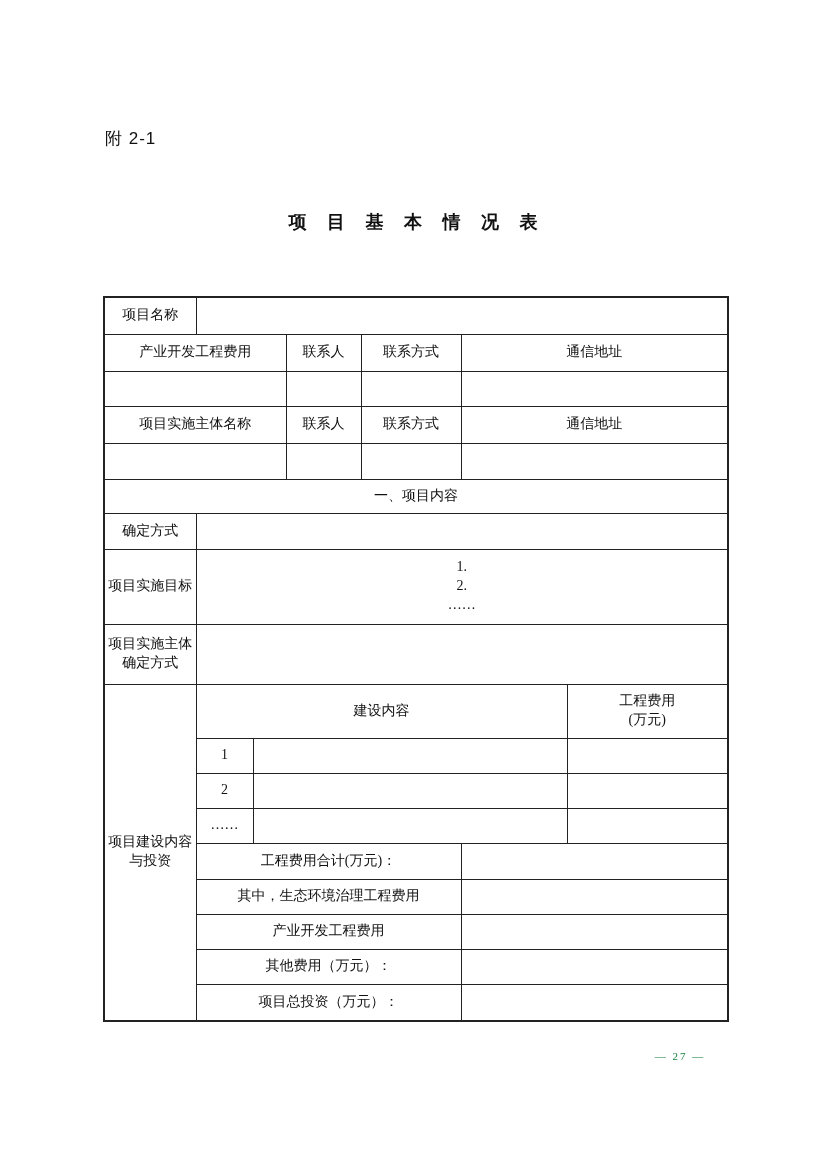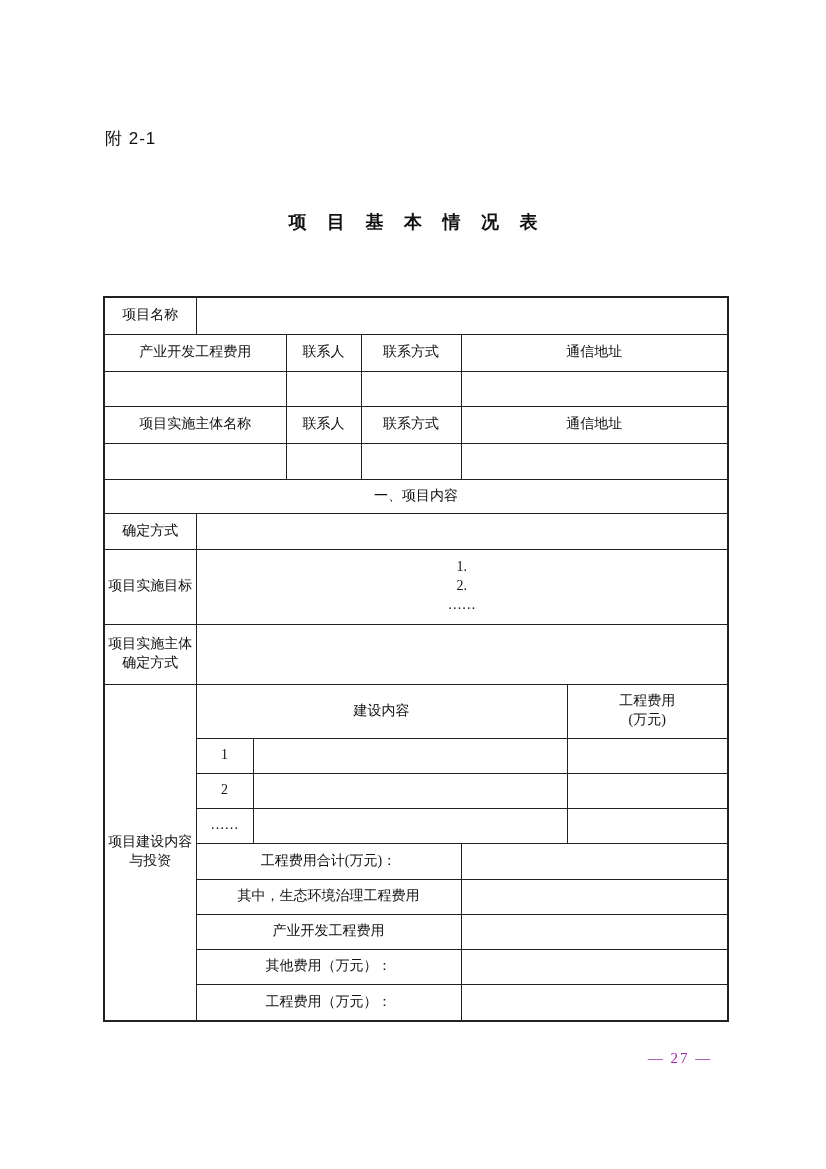--- a/index.html
+++ b/index.html
@@ -71,23 +71,23 @@
     white-space: pre-line;
     line-height: 19px;
   }
   .page-number {
     position: absolute;
     left: 600px;
     top: 1050px;
     width: 160px;
     text-align: center;
     font-family: "Liberation Serif", serif;
-    font-size: 15px;
+    font-size: 11px;
     letter-spacing: 2px;
-    color: #a21caf;
+    color: #15803d;
   }
 </style>
 </head>
 <body>
 
 <div class="page">
 
   <div class="attachment-label">附 2-1</div>
 
   <div class="doc-title">项 目 基 本 情 况 表</div>
@@ -193,21 +193,21 @@
     </tr>
     <tr style="height:35px">
       <td colspan="4" class="right-pad">产业开发工程费用</td>
       <td colspan="2"></td>
     </tr>
     <tr style="height:35px">
       <td colspan="4" class="bold-label left-pad">其他费用（万元）：</td>
       <td colspan="2"></td>
     </tr>
     <tr style="height:37px">
-      <td colspan="4" class="bold-label left-pad">工程费用（万元）：</td>
+      <td colspan="4" class="bold-label left-pad">项目总投资（万元）：</td>
       <td colspan="2"></td>
     </tr>
   </tbody>
     </table>
 
   <div class="page-number">— 27 —</div>
 
 </div>
 
 </body></html>

